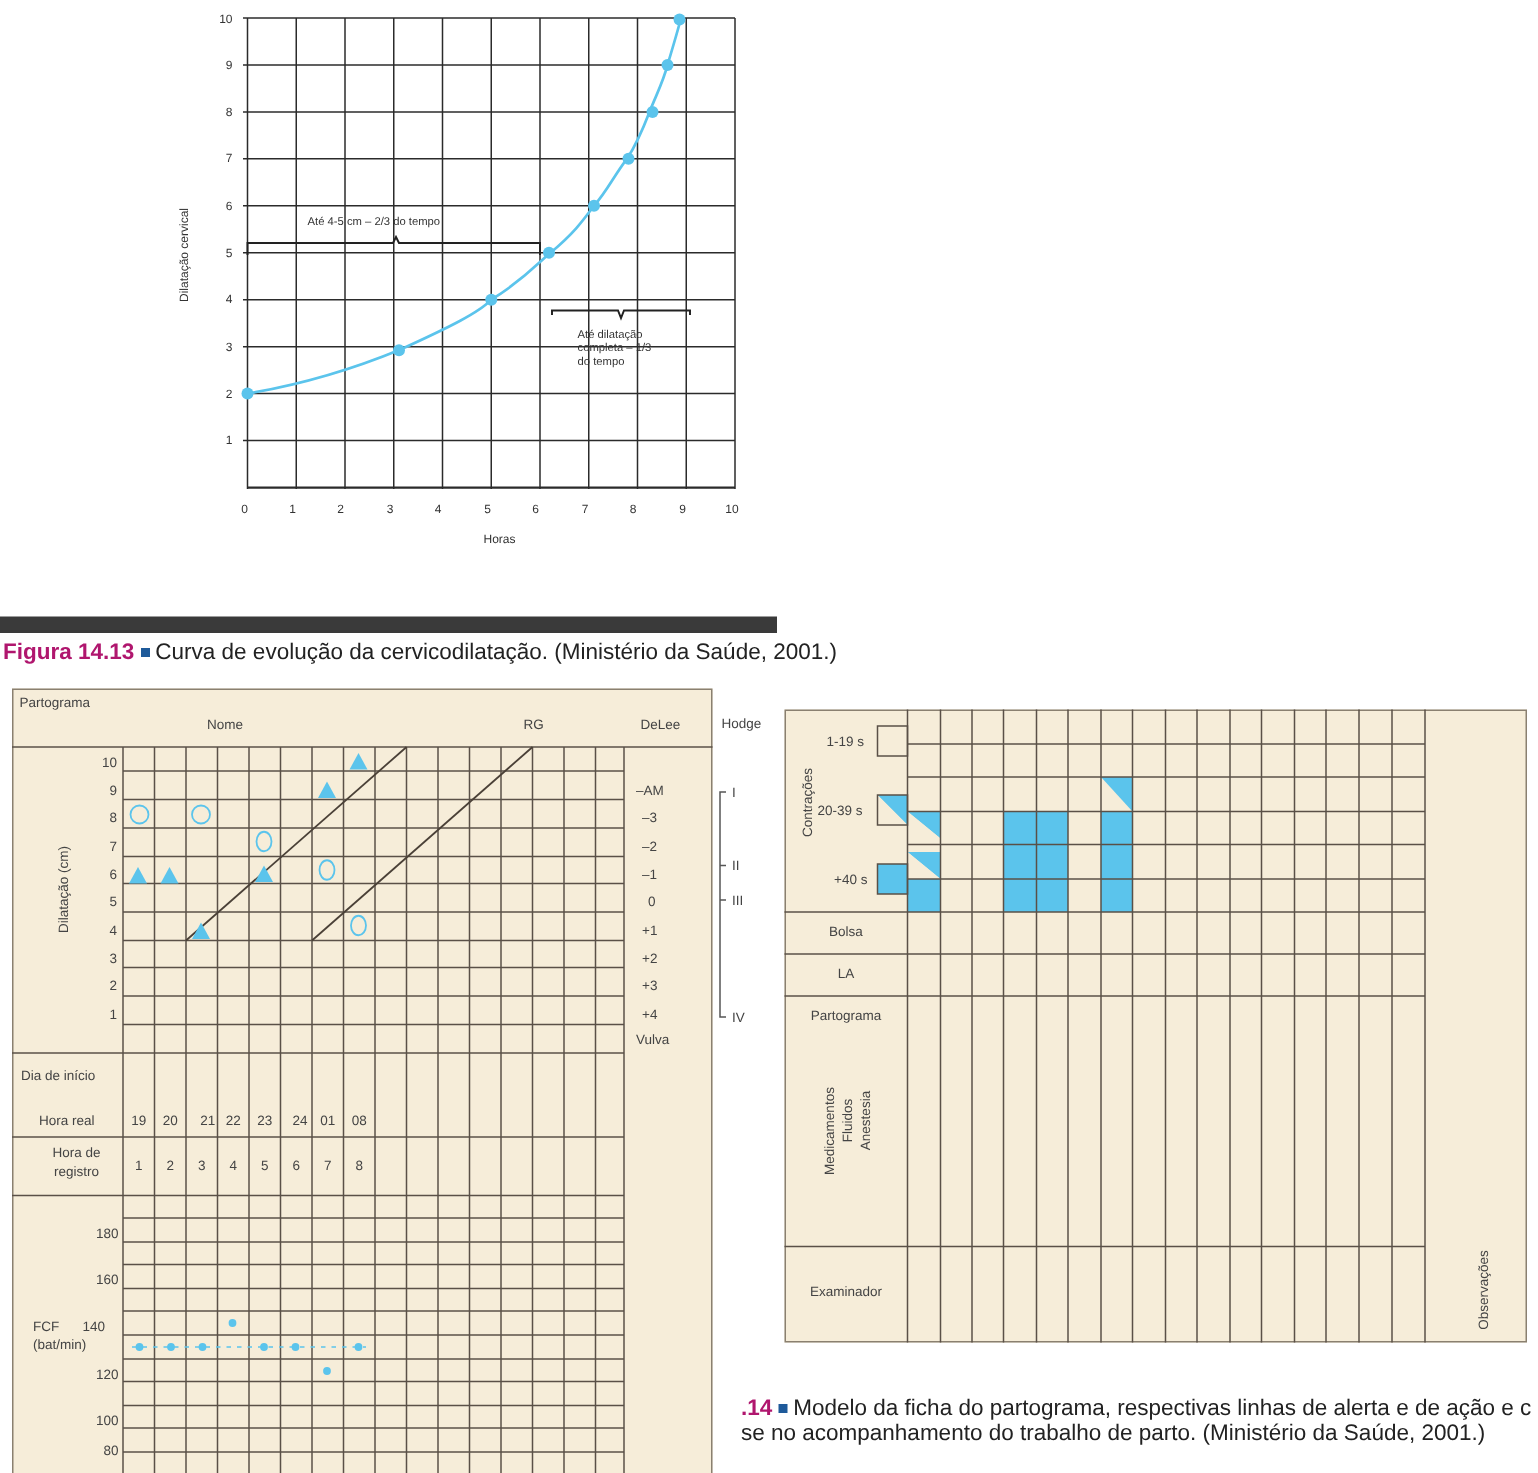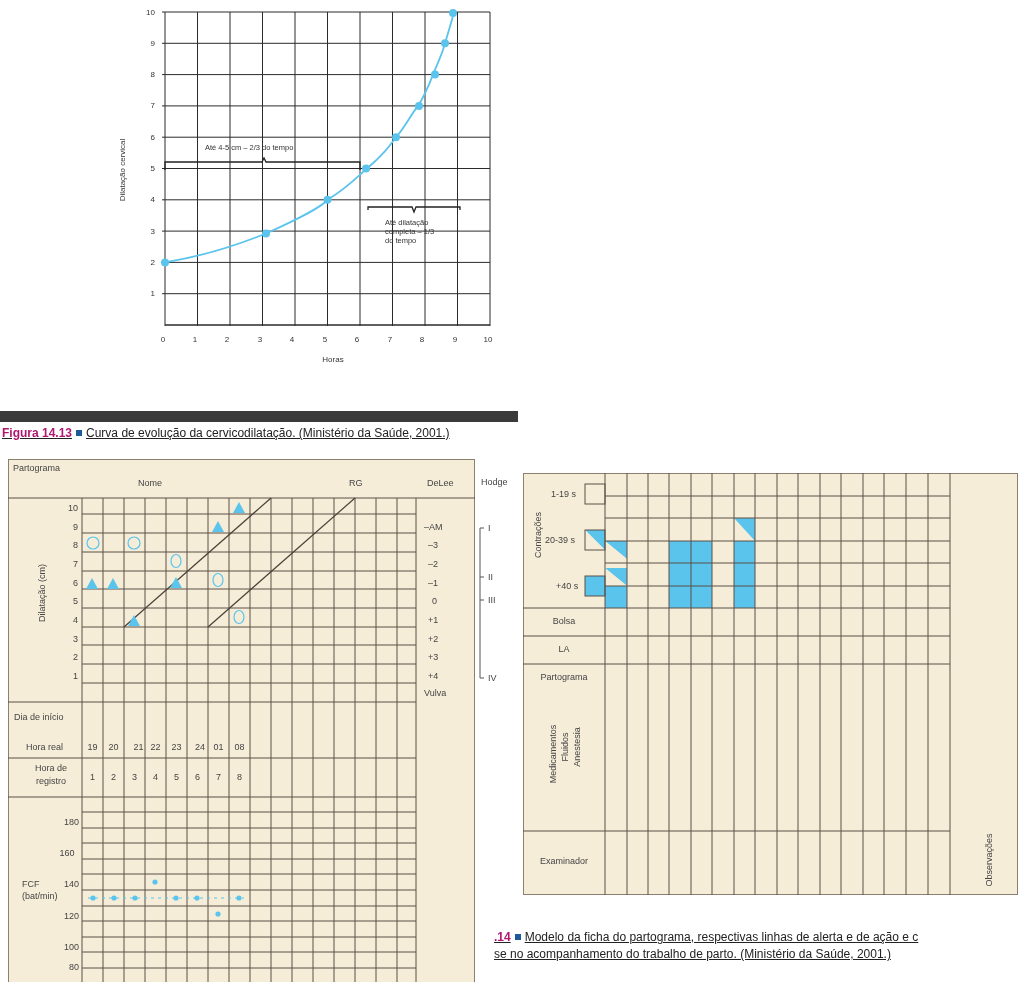--- a/index.html
+++ b/index.html
@@ -1,19 +1,19 @@
 <!DOCTYPE html>
 <html><head>
 <meta charset="utf-8">
 <style>
   * { box-sizing: border-box; margin: 0; padding: 0; }
   body { width: 1025px; height: 982px; background: #ffffff; position: relative; overflow: hidden; font-family: "Liberation Sans", sans-serif; color: #333; }
   .abs { position: absolute; }
   .lbl { font-size: 9px; color: #444; white-space: nowrap; }
-  .caption { font-size: 12px; color: #222; white-space: nowrap; text-decoration: underline; }
+  .caption { font-size: 15px; color: #222; white-space: nowrap; }
   .fig-num { color: #b0166e; font-weight: bold; }
   .bullet { display: inline-block; width: 6px; height: 6px; background: #1e5a9a; margin: 0 4px 1px 4px; vertical-align: middle; }
   .darkbar { background: #3a3a3a; }
   .form { background: #f6edd9; border: 1px solid #8a8070; }
   .vtext { position: absolute; transform: rotate(-90deg); transform-origin: center center; white-space: nowrap; text-align: center; }
 </style>
 </head>
 <body>
 
 <svg class="abs" style="left:0;top:0" width="520" height="380" viewBox="0 0 520 380">
@@ -239,22 +239,22 @@
 <div class="abs lbl" style="left:82px;top:772px;width:21px;text-align:center;">1</div>
 <div class="abs lbl" style="left:103px;top:772px;width:21px;text-align:center;">2</div>
 <div class="abs lbl" style="left:124px;top:772px;width:21px;text-align:center;">3</div>
 <div class="abs lbl" style="left:145px;top:772px;width:21px;text-align:center;">4</div>
 <div class="abs lbl" style="left:166px;top:772px;width:21px;text-align:center;">5</div>
 <div class="abs lbl" style="left:187px;top:772px;width:21px;text-align:center;">6</div>
 <div class="abs lbl" style="left:208px;top:772px;width:21px;text-align:center;">7</div>
 <div class="abs lbl" style="left:229px;top:772px;width:21px;text-align:center;">8</div>
 
 <div class="abs lbl" style="left:55px;top:817px;width:24px;text-align:right;">180</div>
-<div class="abs lbl" style="left:55px;top:848px;width:24px;text-align:center;">160</div>
-<div class="abs lbl" style="left:55px;top:879px;width:24px;text-align:right;">140</div>
+<div class="abs lbl" style="left:55px;top:848px;width:24px;text-align:right;">160</div>
+<div class="abs lbl" style="left:55px;top:879px;width:24px;text-align:left;">140</div>
 <div class="abs lbl" style="left:55px;top:911px;width:24px;text-align:right;">120</div>
 <div class="abs lbl" style="left:55px;top:942px;width:24px;text-align:right;">100</div>
 <div class="abs lbl" style="left:55px;top:962px;width:24px;text-align:right;">80</div>
 <div class="abs lbl" style="left:22px;top:879px;">FCF</div>
 <div class="abs lbl" style="left:22px;top:891px;">(bat/min)</div>
 
 <div class="abs form" style="left:523px;top:473px;width:495px;height:422px;"></div>
 
 <svg class="abs" style="left:0;top:0" width="1025" height="982">
   <g fill="#5bc4ec">

